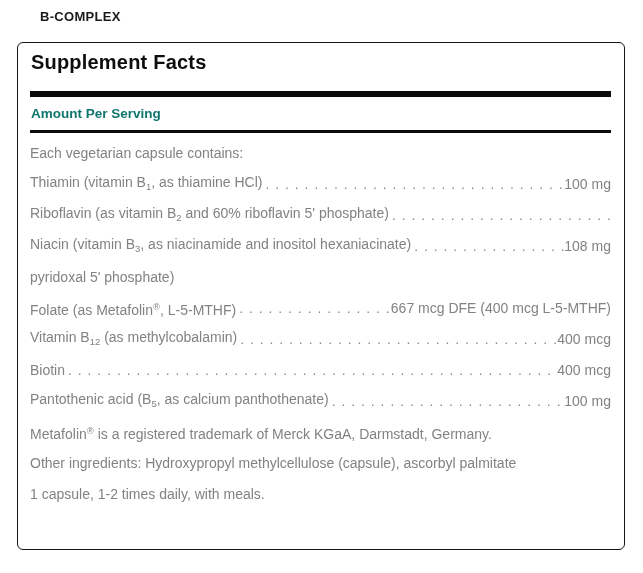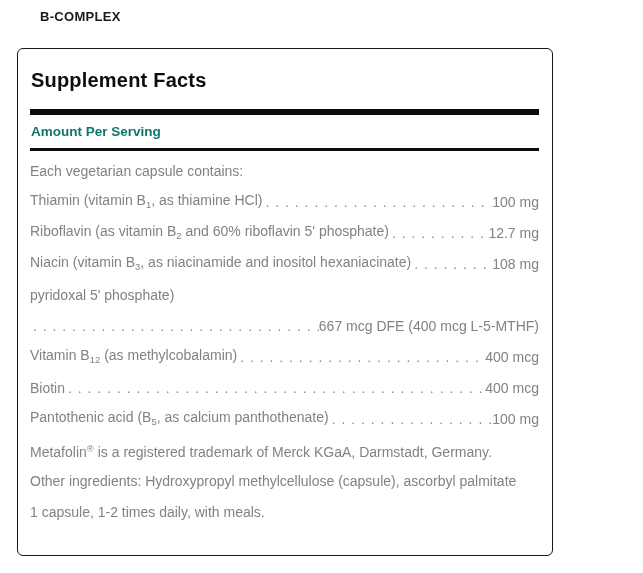--- a/index.html
+++ b/index.html
@@ -19,27 +19,27 @@
     font-size: 13px;
     font-weight: bold;
     color: #1a1a1a;
     letter-spacing: 0.3px;
     margin-left: 20px;
   }
 
   .facts-box {
     position: absolute;
     left: 17px;
-    top: 48px;
-    width: 536px;
+    top: 42px;
+    width: 608px;
     height: 508px;
     border: 1.5px solid #161616;
     border-radius: 6px;
     background: #ffffff;
-    padding: 19px 13px 8px 12px;
+    padding: 7px 13px 8px 12px;
   }
 
   .facts-title {
     font-size: 20px;
     font-weight: bold;
     color: #0d0d0d;
     letter-spacing: 0.2px;
     margin: 1px 0 0 1px;
   }
 
@@ -104,31 +104,31 @@
           <span class="label"><span>Each vegetarian capsule contains:</span></span>
         </div>
         <div class="row">
           <span class="label"><span>Thiamin (vitamin B</span><span class="seg-sub">1</span><span>, as thiamine HCl)</span></span>
           <span class="dots"></span>
           <span class="amount">100 mg</span>
         </div>
         <div class="row">
           <span class="label"><span>Riboflavin (as vitamin B</span><span class="seg-sub">2</span><span> and 60% riboflavin 5' phosphate) </span></span>
           <span class="dots"></span>
-          <span class="amount">12.7 mg</span>
         </div>
         <div class="row">
           <span class="label"><span>Niacin (vitamin B</span><span class="seg-sub">3</span><span>, as niacinamide and inositol hexaniacinate)</span></span>
           <span class="dots"></span>
           <span class="amount">108 mg</span>
         </div>
         <div class="row">
           <span class="label"><span>pyridoxal 5' phosphate)</span></span>
         </div>
         <div class="row">
+          <span class="label"><span>Folate (as Metafolin</span><span class="seg-sup">®</span><span>, L-5-MTHF)</span></span>
           <span class="dots"></span>
           <span class="amount">667 mcg DFE (400 mcg L-5-MTHF)</span>
         </div>
         <div class="row">
           <span class="label"><span>Vitamin B</span><span class="seg-sub">12</span><span> (as methylcobalamin)</span></span>
           <span class="dots"></span>
           <span class="amount">400 mcg</span>
         </div>
         <div class="row">
           <span class="label"><span>Biotin</span></span>

